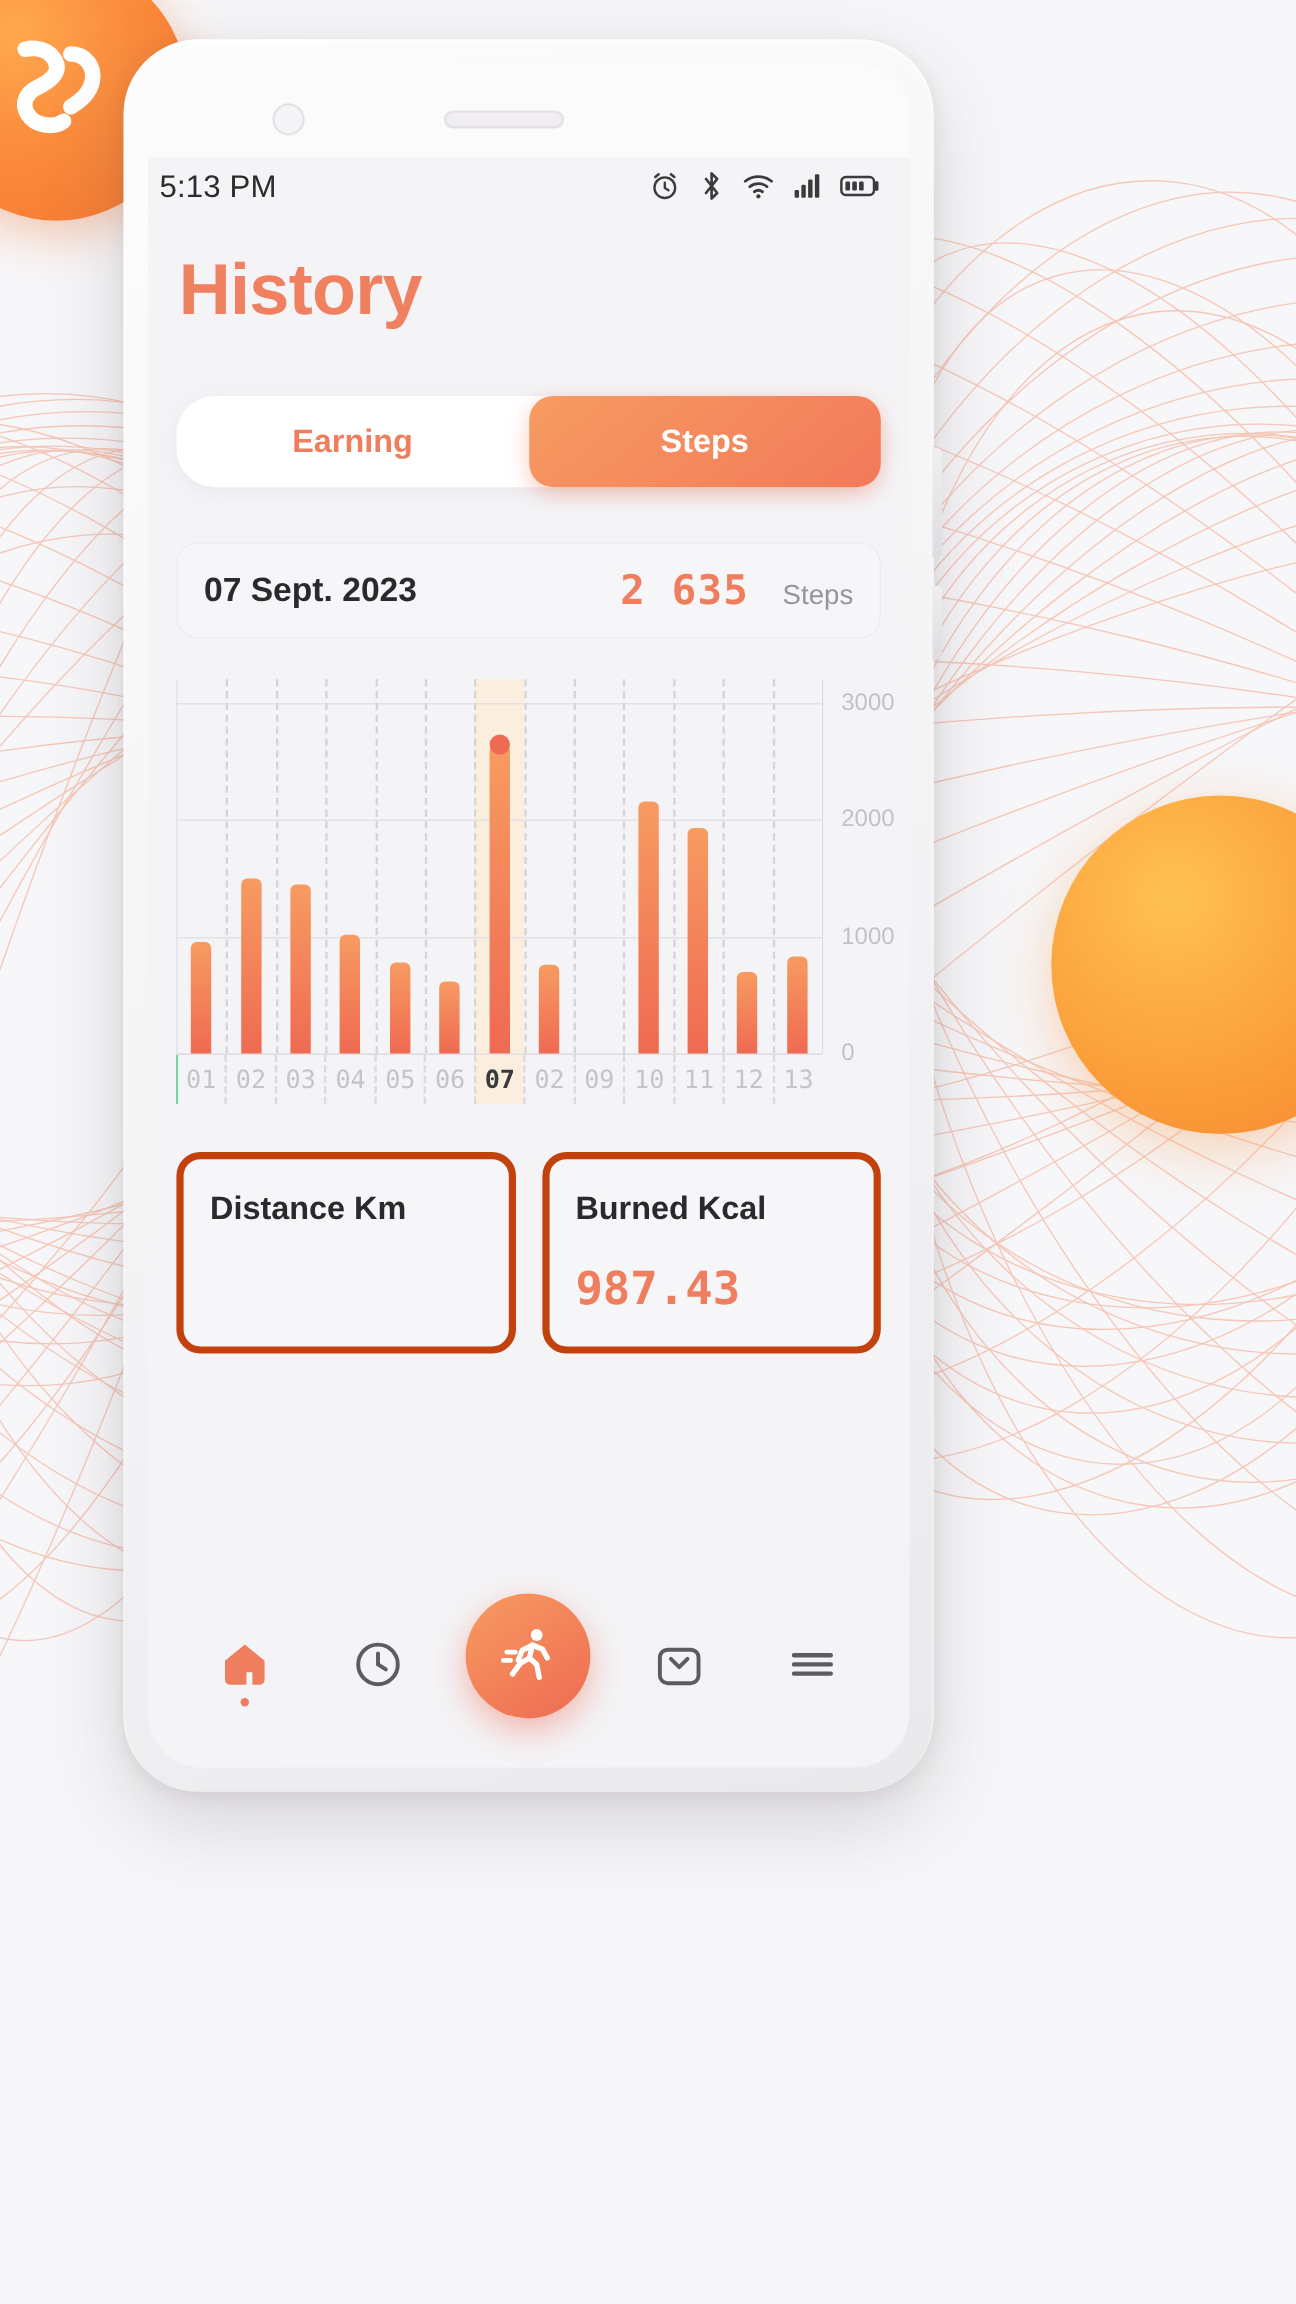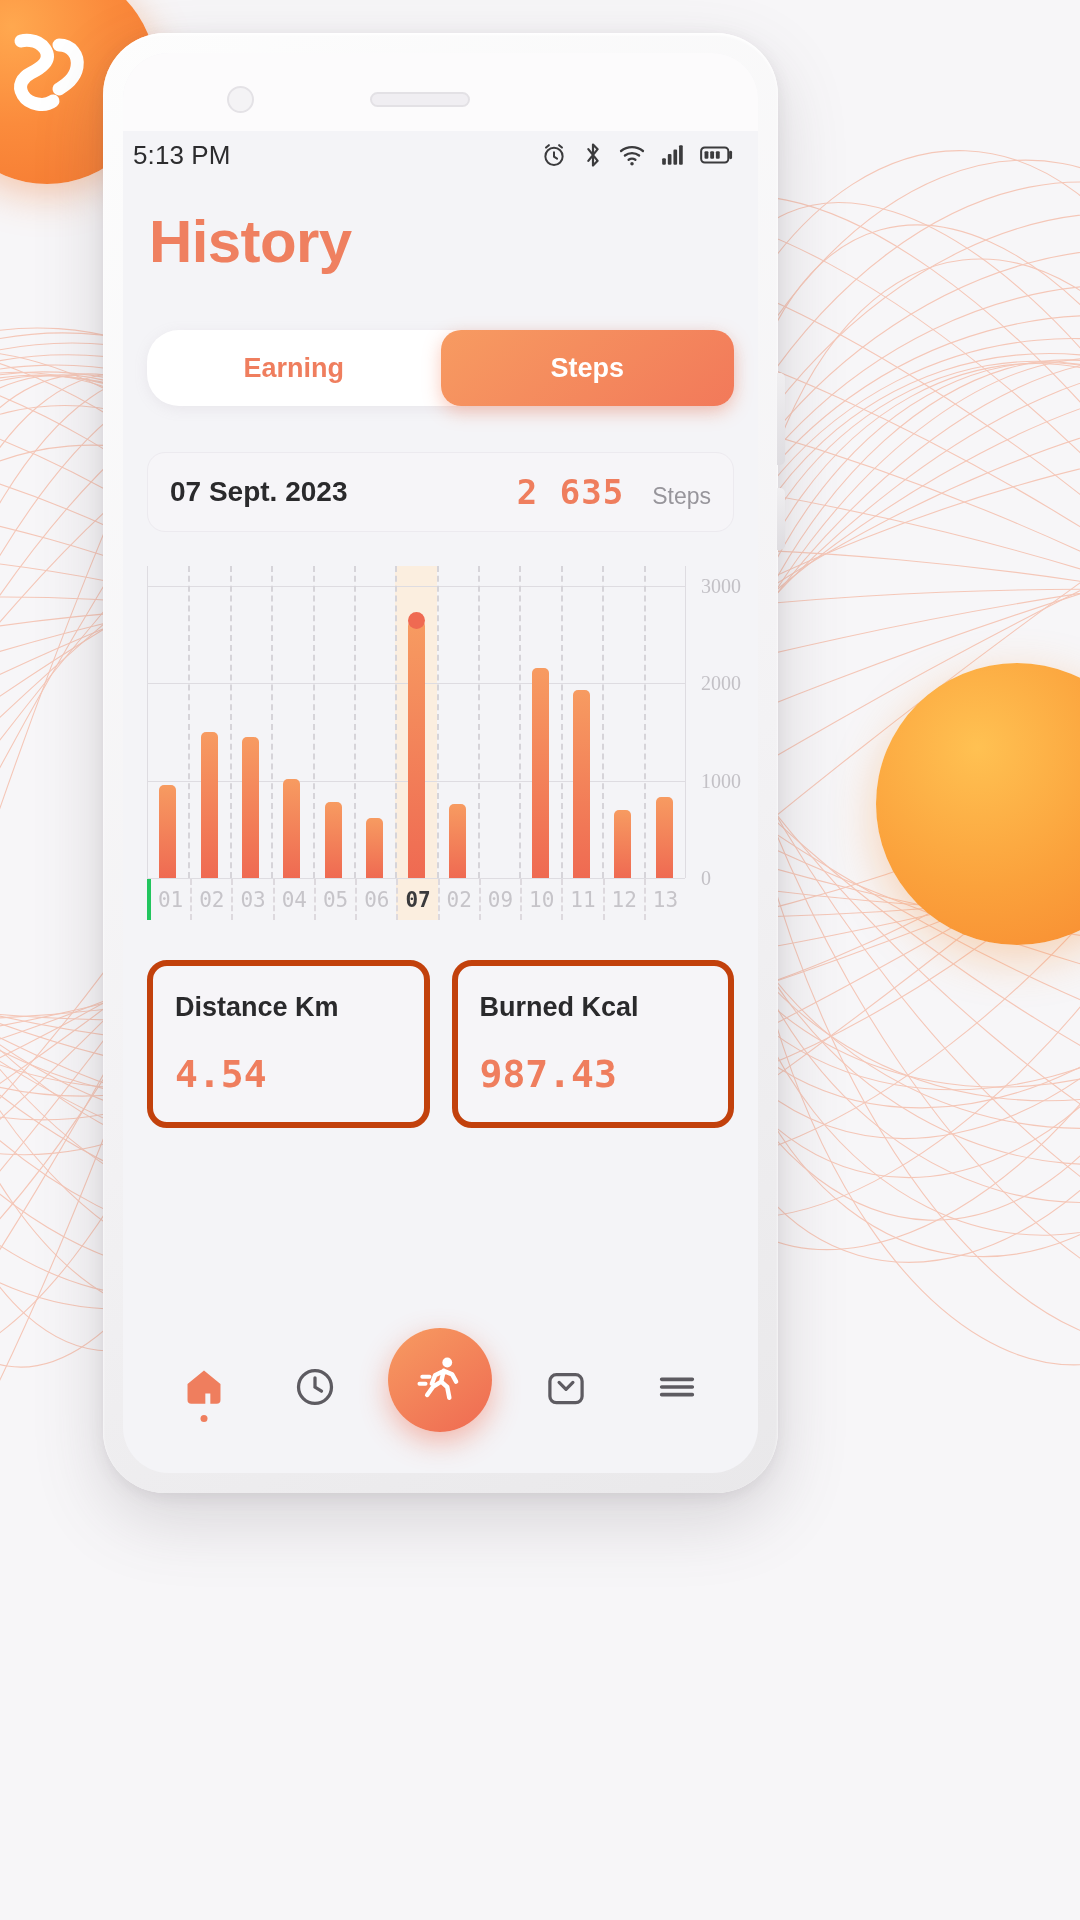--- a/index.html
+++ b/index.html
@@ -286,21 +286,21 @@
   
   #y-axis {
     position: relative;
     width: 88px;
     height: 312px;
   }
   .ytick {
     position: absolute;
     left: 16px;
     transform: translateY(-50%);
-    font-family: Liberation Serif, serif;
+    font-family: Liberation Sans, sans-serif;
     font-size: 20px;
     color: #c3c1c6;
   }
 
   
   #x-axis {
     width: 538px;
     height: 42px;
     display: flex;
     border-top: 1px solid #dedce1;
@@ -308,21 +308,21 @@
   .xlabel {
     flex: 1;
     display: flex;
     align-items: center;
     justify-content: center;
     font-family: "DejaVu Sans Mono", monospace;
     font-size: 21px;
     color: #c6c4c9;
     border-left: 2px dashed #ddd9de;
   }
-  .xlabel:first-child { border-left: 4px solid #22c55e; }
+  .xlabel:first-child { border-left: 1px solid #22c55e; }
   .xlabel.selected {
     color: #3a3a3c;
     font-weight: 700;
     background: #fbeedf;
   }
 
   
   #stat-cards {
     margin-top: 40px;
     display: flex;
@@ -638,21 +638,20 @@
             <div class="ytick" style="top: 19.5px;">3000</div>
             <div class="ytick" style="top: 117px;">2000</div>
             <div class="ytick" style="top: 214.5px;">1000</div>
             <div class="ytick" style="top: 312px;">0</div>
           </div>
       </div>
 
       <div id="stat-cards">
         <div class="stat-card">
           <div class="stat-label">Distance Km</div>
-          <div class="stat-value">4.54</div>
         </div>
         <div class="stat-card">
           <div class="stat-label">Burned Kcal</div>
           <div class="stat-value">987.43</div>
         </div>
       </div>
 
     </div>
 
     <div id="bottom-nav">

